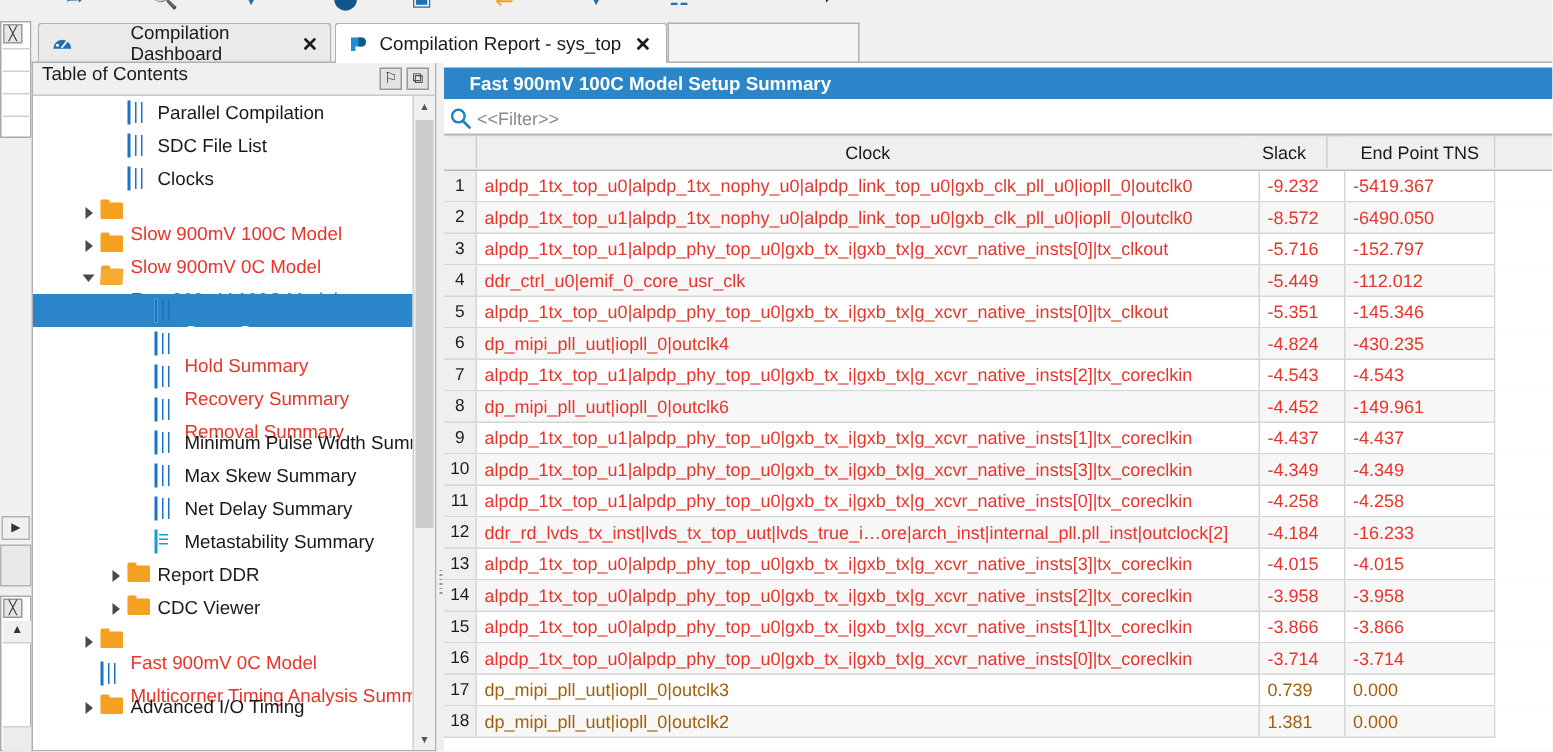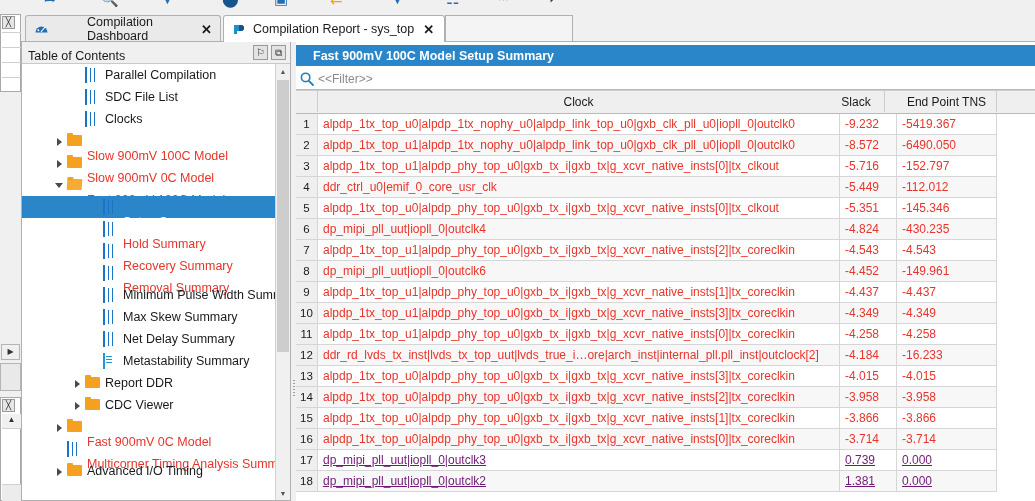--- a/index.html
+++ b/index.html
@@ -50,21 +50,21 @@
   .tab-rep{left:202px;width:222px;}
   .tabfiller{position:absolute;left:424px;top:1px;width:128px;height:27px;border:1px solid #b0b0b0;border-bottom:none;background:#f4f4f4;box-sizing:border-box;}
   .icon-dash{width:15px;height:15px;position:relative;flex:0 0 auto;}
   .icon-dash svg,.icon-rep svg{display:block;}
   .icon-rep{width:15px;height:15px;flex:0 0 auto;}
 
   
   .toc{position:absolute;left:21px;top:42px;width:270px;height:459px;background:#fff;
        border-left:1px solid #b0b0b0;border-right:1px solid #b0b0b0;border-bottom:1px solid #b0b0b0;box-sizing:border-box;}
   .toc-head{position:absolute;left:0;top:0;width:268px;height:21px;background:#f0f0f0;border-bottom:1px solid #c8c8c8;
-            display:flex;align-items:flex-end;}
+            display:flex;align-items:flex-start;}
   .toc-title{margin-left:6px;font-size:12.5px;color:#1a1a1a;}
   .toc-btns{position:absolute;right:4px;top:3px;display:flex;gap:3px;}
   .toc-btn{width:15px;height:15px;border:1px solid #9a9a9a;background:#e3e3e3;box-sizing:border-box;
            display:flex;align-items:center;justify-content:center;font-size:10px;color:#333;line-height:1;}
   .toc-body{position:absolute;left:0;top:22px;width:268px;height:436px;overflow:hidden;background:#fff;}
   .tree{position:absolute;left:0;top:0;width:254px;}
 
   .tnode{height:22px;display:flex;align-items:center;position:relative;white-space:nowrap;}
   .tnode.sel{background:#2a86c8;}
   .tnode.sel .tlabel{color:#ffffff;}
@@ -127,21 +127,21 @@
   .trow.alt{background:#f7f7f7;}
   .trow.alt .cell-num{background:#efefef;}
   .cell{position:absolute;top:0;height:21px;box-sizing:border-box;border-right:1px solid #d6d6d6;border-bottom:1px solid #d6d6d6;
         display:flex;align-items:center;font-size:12px;color:#e8352b;white-space:nowrap;overflow:hidden;}
   .cell-num{left:0;width:22px;background:#efefef;color:#1a1a1a;justify-content:center;font-size:11.5px;}
   .cell-clock{left:22px;width:522px;padding-left:5px;}
   .cell-slack{left:544px;width:57px;padding-left:5px;}
   .cell-tns{left:601px;width:100px;padding-left:5px;}
   .cell-fill{left:701px;width:38px;border-right:none;border-bottom:none;background:#fff;}
   .trow.alt .cell-fill{background:#fff;}
-  .cell.black{color:#701a75;text-decoration:underline;}
+  .cell.black{color:#a16207;}
   .lastrow{position:relative;height:12px;}
 </style>
 </head>
 <body>
 
 <div id="app">
 
   <div class="toolbar">
     <span class="tb-ico" style="left:44px;">➦</span>
     <span class="tb-ico" style="left:100px;">🔍</span>

